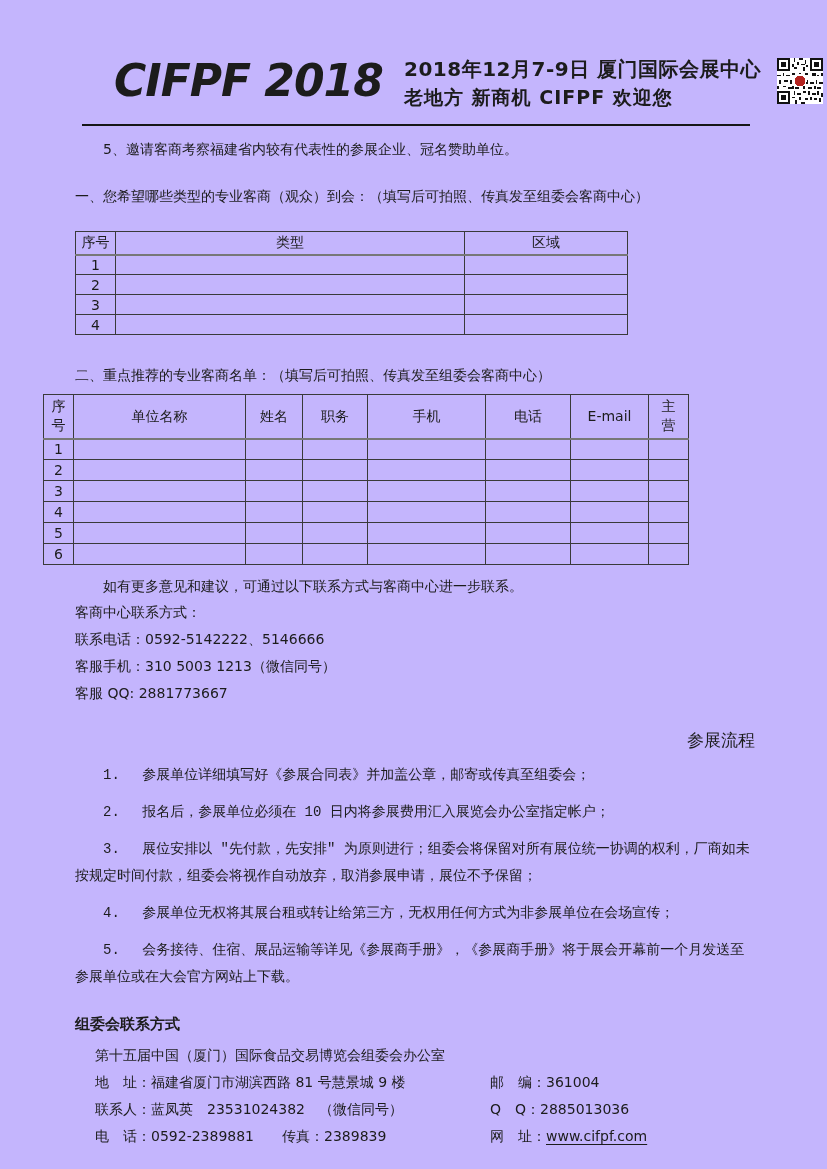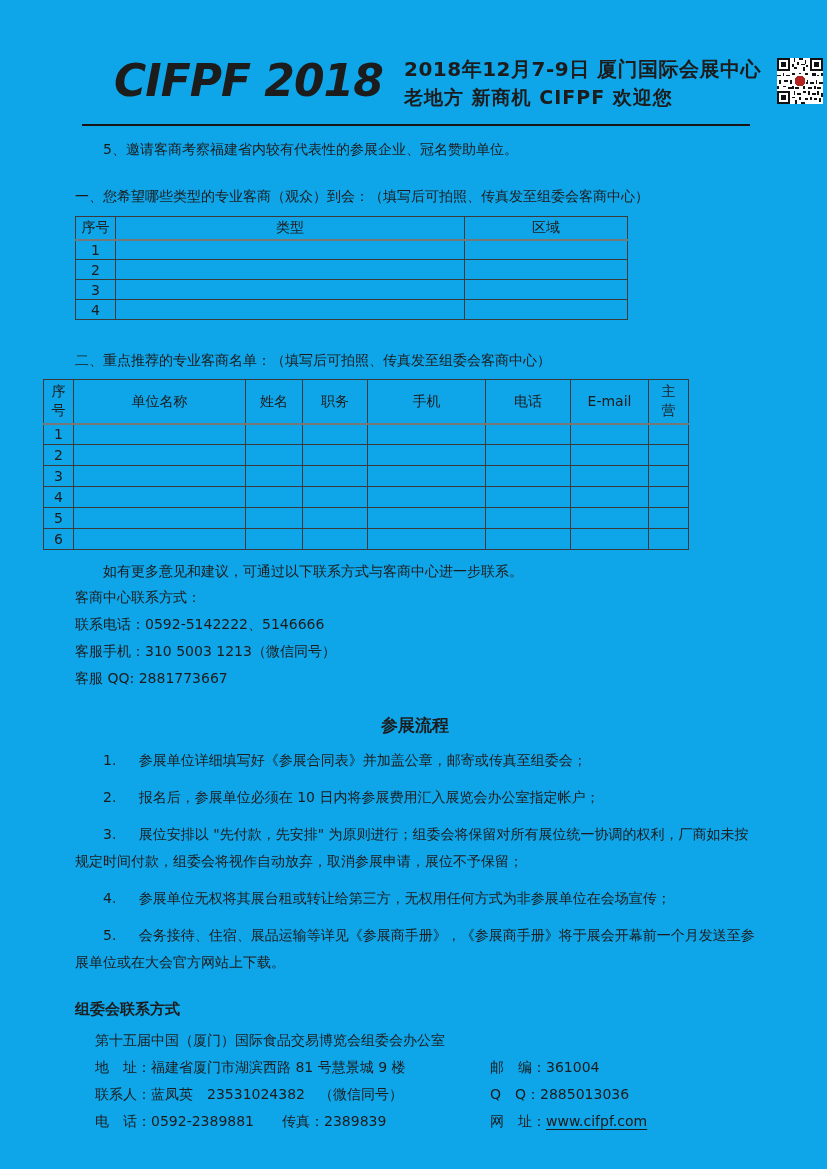--- a/index.html
+++ b/index.html
@@ -1,18 +1,18 @@
 <!DOCTYPE html>
 <html><head>
 <meta charset="utf-8">
 <style>
   * { margin:0; padding:0; box-sizing:border-box; }
   html,body { background:#ffffff; }
   .page {
-    position:relative; width:827px; height:1169px; background:#0ea5e9;
+    position:relative; width:827px; height:1169px; background:#c4b5fd;
     font-family:"DejaVu Sans","Liberation Sans",sans-serif;
     color:#1c1c1c; font-size:14px; overflow:hidden;
   }
   
   .header { display:flex; align-items:flex-start; padding-top:52px; margin:0 72px 0 82px; }
   .logo {
     width:268px; margin-left:32px; font-size:44px; font-weight:900; font-style:italic;
     letter-spacing:-1px; line-height:58px; white-space:nowrap;
   }
   .header-text { margin-left:22px; padding-top:4px; }
@@ -24,33 +24,33 @@
   
   .content { margin:0 72px 0 75px; }
   p.doc { line-height:25px; }
   .indent { text-indent:2em; }
 
   
   table { border-collapse:collapse; table-layout:fixed; }
   th,td { border:1px solid #3a3a3a; font-size:14px; font-weight:normal; padding:0 4px; }
   thead th { border-bottom:2px solid #777; text-align:center; white-space:pre-line; }
   td.num { text-align:center; }
-  .t1 { width:552px; margin-top:7px; }
+  .t1 { width:552px; margin-top:22px; }
   .t1 thead th { height:23px; }
   .t1 td { height:20px; }
   .t2 { width:645px; margin-left:-32px; margin-top:6px; }
   .t2 thead th { height:44px; line-height:19px; }
   .t2 td { height:21px; }
 
   .note-line { margin-top:9px; }
   .contact-line { line-height:27px; }
 
   
-  .process-title { text-align:center; font-size:17px; font-weight:bold; margin-top:22px; margin-bottom:8px; }
-  .process-item { text-indent:2em; line-height:27px; margin-top:10px; }
+  .process-title { text-align:right; font-size:17px; font-weight:normal; margin-top:22px; margin-bottom:8px; }
+  .process-item { text-indent:2em; line-height:27px; margin-top:10px;font-family:Liberation Mono, monospace; }
   .process-item .num { margin-right:1.6em; }
 
   
   .committee-title { font-weight:bold; font-size:15px; margin-top:24px; }
   .office-line { margin-left:20px; margin-top:8px; line-height:27px; }
   .c-row { display:flex; margin-left:20px; line-height:27px; }
   .c-left { width:395px; flex:none; }
   .underline { text-decoration:underline; text-underline-offset:3px; }
 </style>
 </head>

